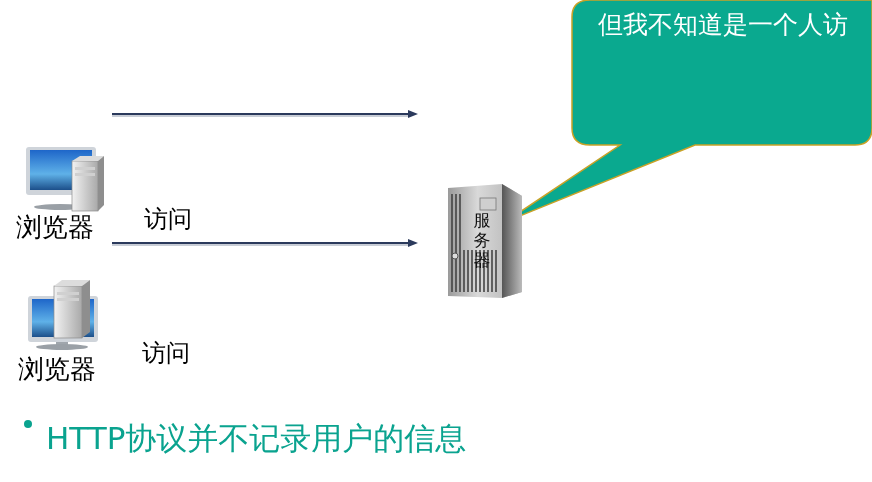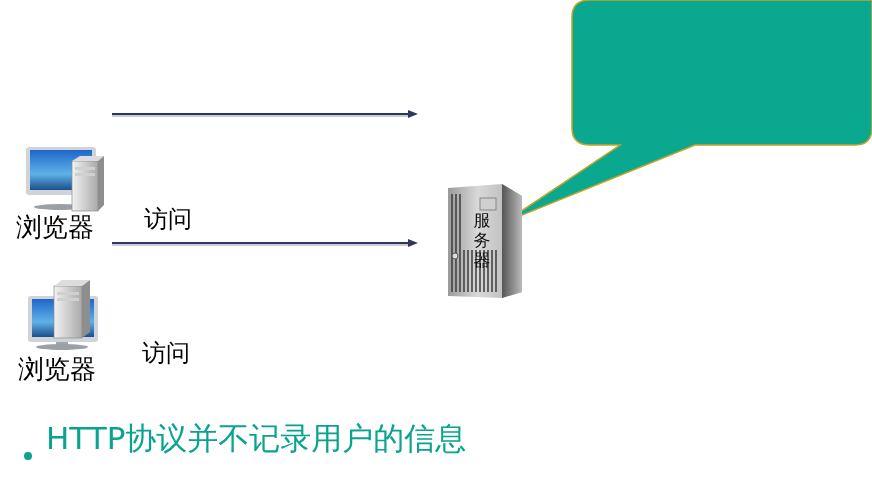--- a/index.html
+++ b/index.html
@@ -4,21 +4,21 @@
 <style>
   html, body { margin:0; padding:0; }
   body { width:872px; height:482px; background:#ffffff; position:relative; overflow:hidden;
          font-family:"DejaVu Sans","Liberation Sans",sans-serif; }
   .abs { position:absolute; }
   .label-orange { color:#000000; font-size:26px; letter-spacing:0px; }
   .visit { color:#000000; font-size:24px; }
   .bubble-text { position:absolute; left:578px; top:8px; width:290px; color:#ffffff;
                  font-size:25px; line-height:33px; text-align:center; }
   .bullet-line { position:absolute; left:24px; top:418px; color:#0aa38f; font-size:31px;
-                 display:flex; align-items:flex-end; }
+                 display:flex; align-items:flex-start; }
   .bullet-dot { width:8px; height:8px; border-radius:50%; background:#0aa38f; margin-right:14px; margin-top:2px; }
 </style>
 </head>
 <body>
 
 <svg class="abs" style="left:0;top:0" width="872" height="482">
   <path d="M590,0 H872 V128 Q872,145 855,145 H695 L505,222 L620,145 H590 Q572,145 572,128 V17 Q572,0 590,0 Z" fill="#0aa98f" stroke="#c9a227" stroke-width="1.5"></path>
 
   <g>
     <line x1="112" y1="115" x2="410" y2="115" stroke="#c8cdd6" stroke-width="4"></line>
@@ -26,20 +26,21 @@
     <polygon points="418,114 408,110 408,118" fill="#2b3a5c"></polygon>
   </g>
   <g>
     <line x1="112" y1="244" x2="410" y2="244" stroke="#c8cdd6" stroke-width="4"></line>
     <line x1="112" y1="243" x2="410" y2="243" stroke="#2b3a5c" stroke-width="2"></line>
     <polygon points="418,243 408,239 408,247" fill="#2b3a5c"></polygon>
   </g>
 </svg>
 
 <div class="bubble-text">
+  <div>但我不知道是一个人访</div>
 </div>
 
 <svg class="abs" style="left:24px;top:145px" width="80" height="68">
   <defs>
     <linearGradient id="scr" x1="0" y1="0" x2="0" y2="1">
       <stop offset="0" stop-color="#1e66c9"></stop>
         <stop offset="0.6" stop-color="#5fb1e8"></stop>
         <stop offset="1" stop-color="#1c4f8a"></stop>
     </linearGradient>
     <linearGradient id="twr" x1="0" y1="0" x2="1" y2="0">

